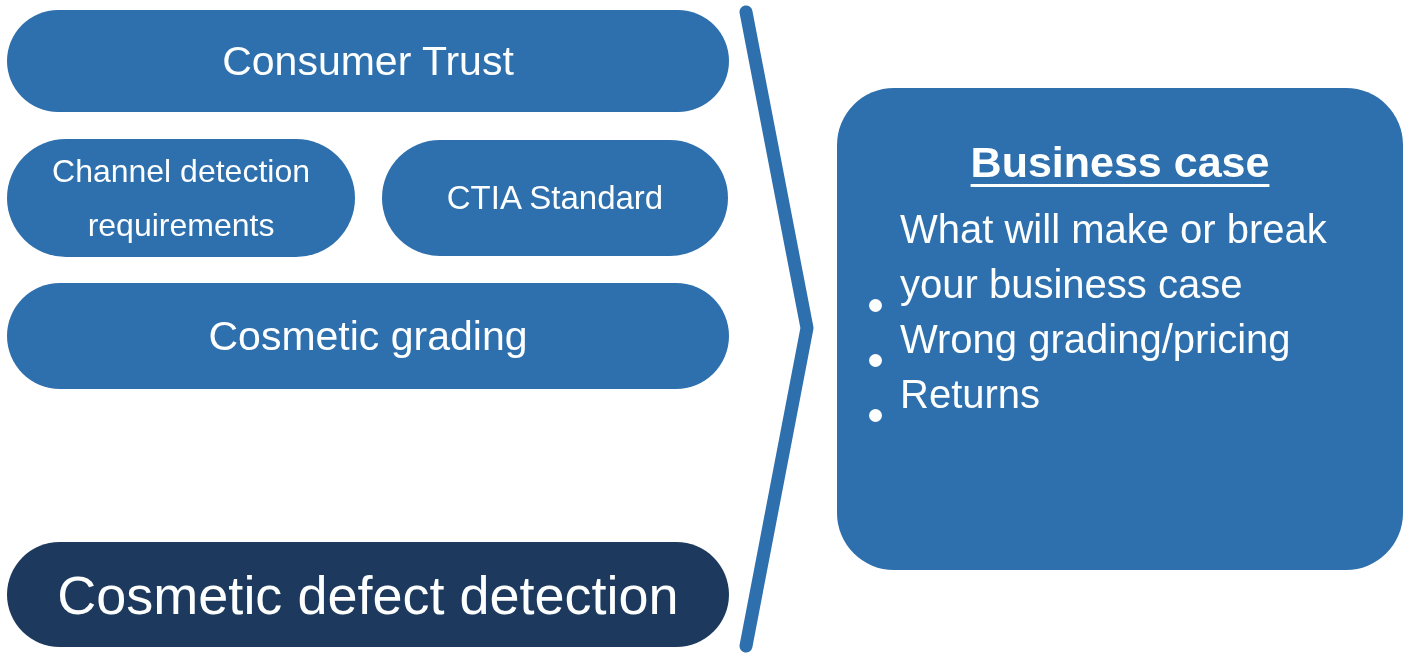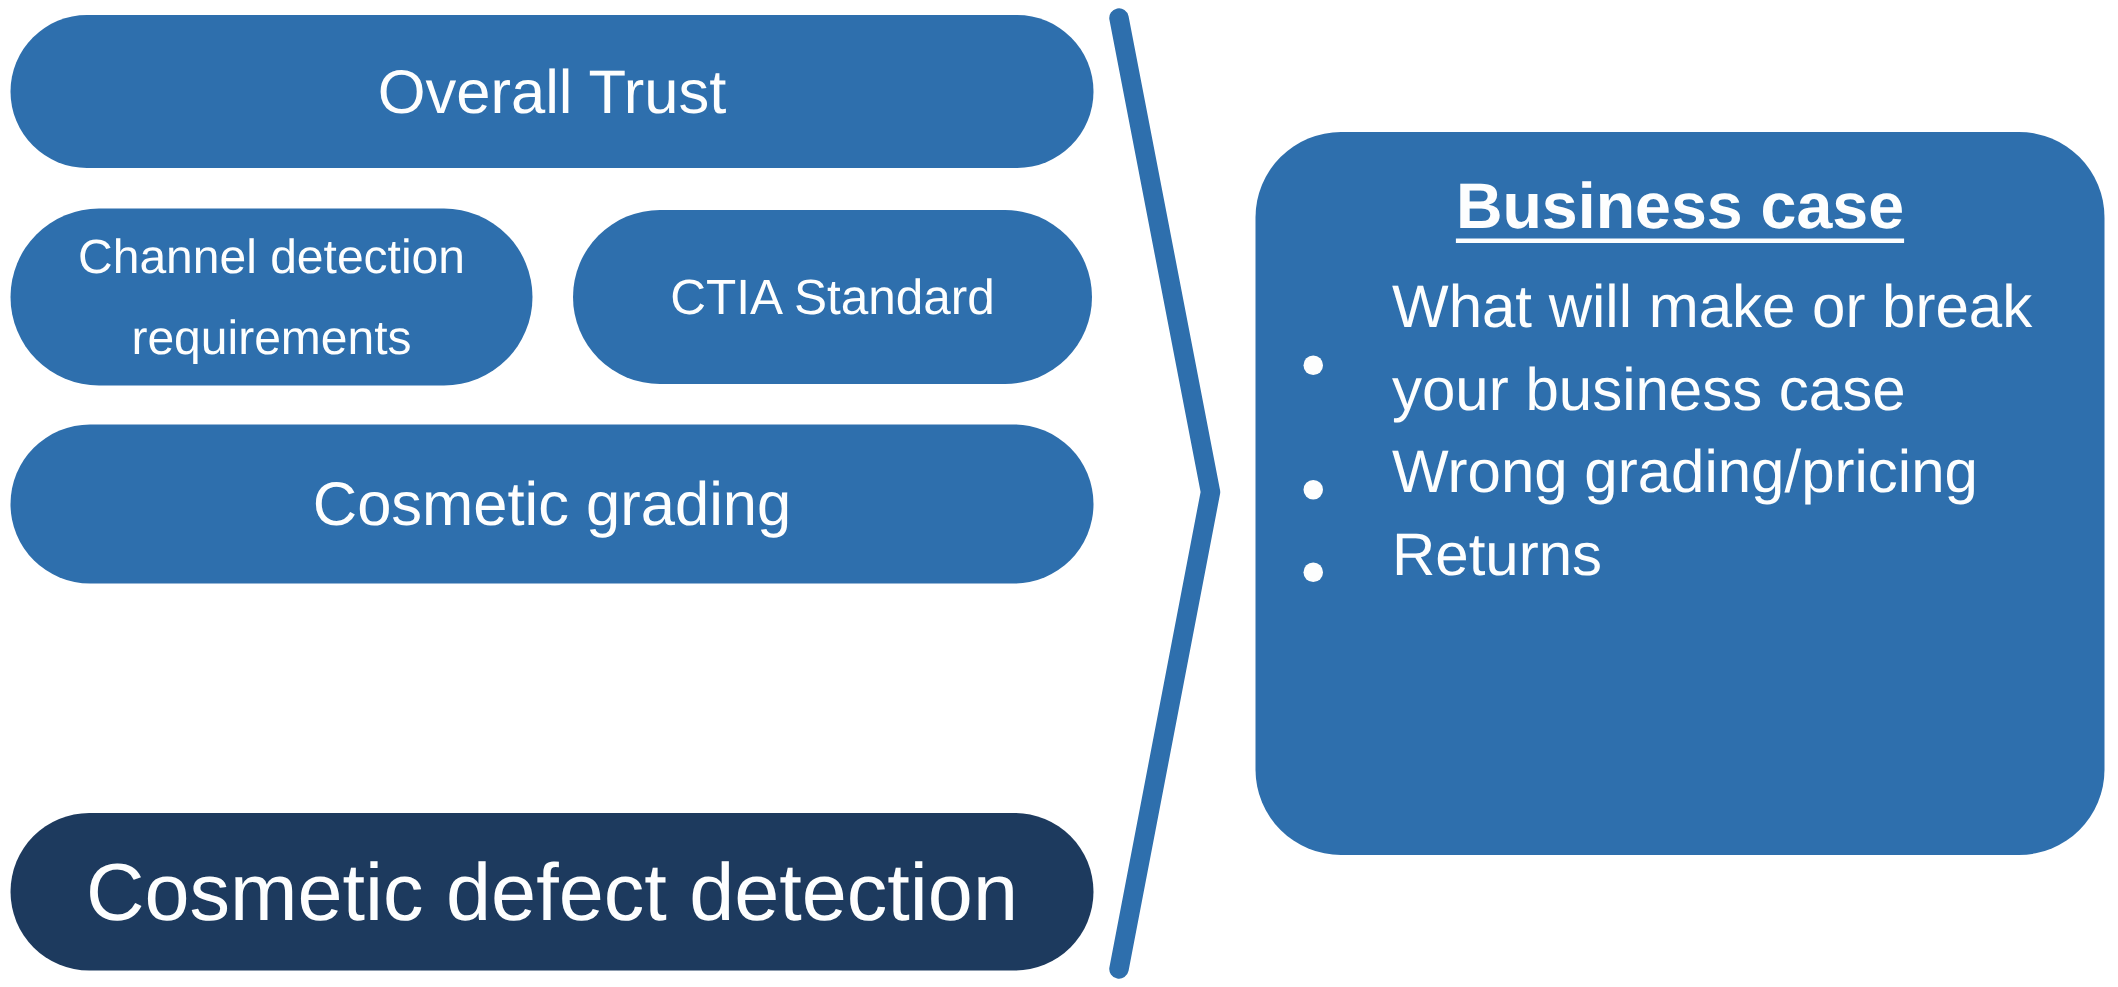--- a/index.html
+++ b/index.html
@@ -57,57 +57,57 @@
   
   .bc-box {
     position: absolute;
     left: 837px;
     top: 88px;
     width: 566px;
     height: 482px;
     border-radius: 57px;
     background: var(--primary-blue);
     color: var(--text-white);
-    padding: 24px 30px 0 30px;
+    padding: 48px 30px 0 30px;
   }
   .bc-title {
     margin: 0 0 14px 0;
     font-size: 43px;
     line-height: 52px;
     font-weight: bold;
     text-align: center;
     text-decoration: underline;
     text-decoration-thickness: 3px;
     text-underline-offset: 7px;
   }
   .bc-list {
     margin: 0;
     padding: 0;
     list-style: none;
     font-size: 40px;
     line-height: 55px;
   }
-  .bc-list li { display: flex; align-items: center; gap: 28px; }
+  .bc-list li { display: flex; align-items: flex-end; }
   .bc-list .dot {
     flex: none;
     width: 13px;
     height: 13px;
     border-radius: 50%;
     background: var(--text-white);
     margin: 21px 18px 0 2px;
   }
   .bc-list .li-text { flex: 1; }
 </style>
 </head>
 <body>
 
 <div class="canvas">
 
   <div class="pill pill-consumer-trust">
-    <span class="pill-label">Overall Trust</span>
+    <span class="pill-label">Consumer Trust</span>
   </div>
 
   <div class="pill pill-channel-specific">
     <span class="pill-label">Channel detection requirements</span>
   </div>
 
   <div class="pill pill-ctia-standard">
     <span class="pill-label">CTIA Standard</span>
   </div>
 

